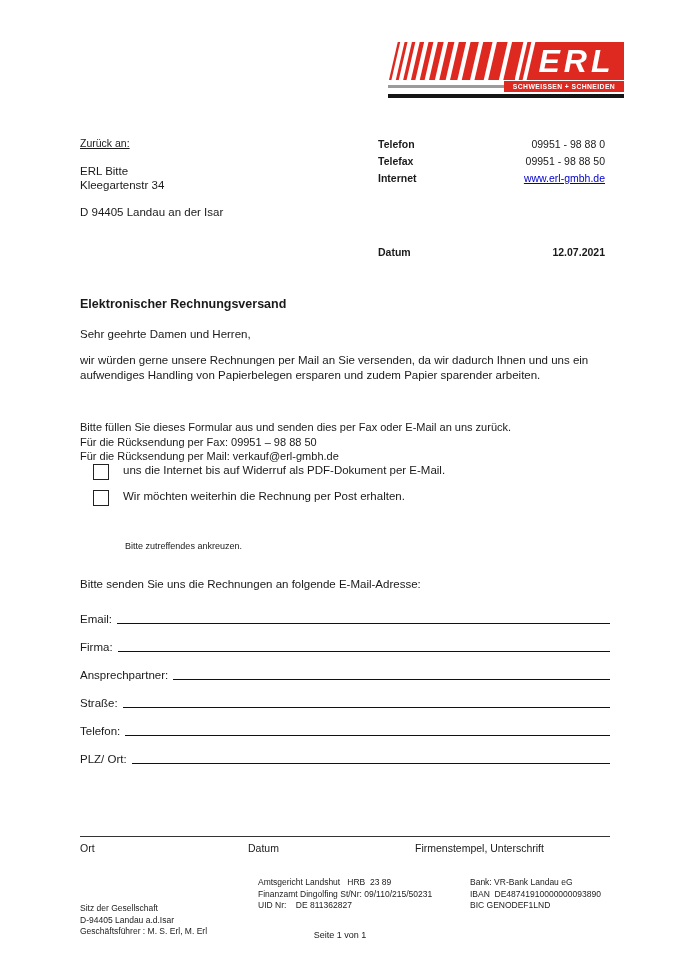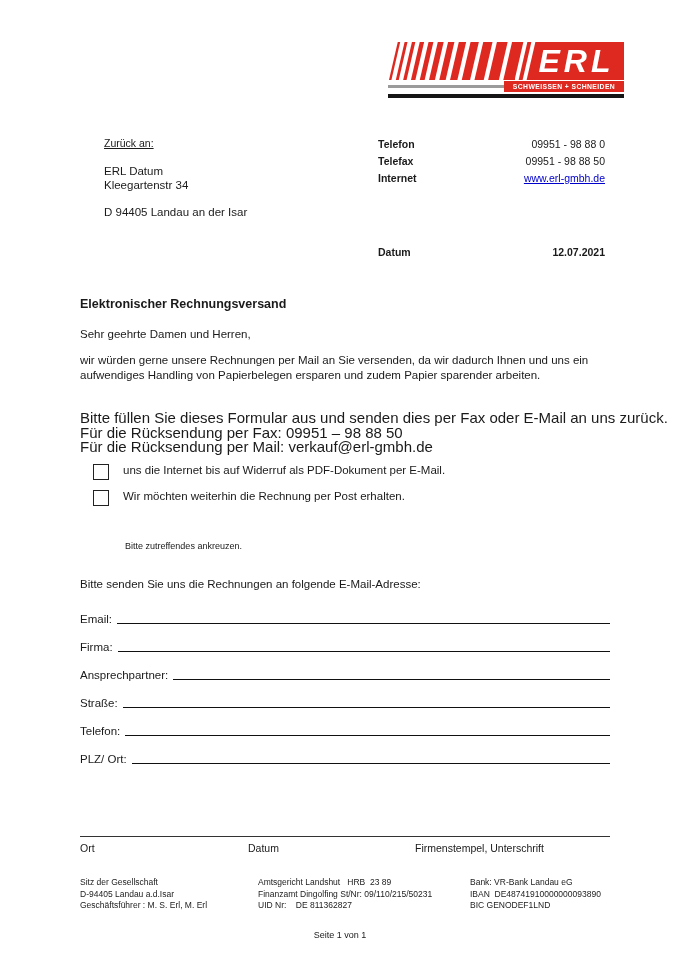--- a/index.html
+++ b/index.html
@@ -32,33 +32,33 @@
   }
   .logo-mid{display:flex;height:11px;margin-top:1px;}
   .gray-line{flex:1;height:3px;background:#9b9b9b;margin-top:4px;}
   .tagline-bar{
     width:120px;height:11px;background:var(--brand-red,#DE2920);
     color:#fff;font-size:6.8px;font-weight:bold;letter-spacing:0.4px;
     text-align:center;line-height:11px;white-space:nowrap;
   }
   .black-line{height:4px;background:#151515;margin-top:2px;}
   
-  .sender{position:absolute;left:80px;top:136px;font-size:11.5px;line-height:14px;margin-left:24px;}
+  .sender{position:absolute;left:80px;top:136px;font-size:11.5px;line-height:14px;}
   .return-label{font-size:10.5px;text-decoration:underline;margin-bottom:14px;}
   .sender-city{margin-top:13px;}
   .contact{position:absolute;left:378px;top:138px;width:227px;font-size:10.5px;}
   .contact-row{display:flex;justify-content:space-between;margin-bottom:5px;}
   .contact-label{font-weight:bold;}
   .contact-link{color:var(--link-blue,#0000CC);text-decoration:underline;cursor:pointer;}
   .date-row{position:absolute;left:378px;top:246px;width:227px;display:flex;justify-content:space-between;font-size:10.5px;font-weight:bold;}
   
   .heading{position:absolute;left:80px;top:297px;font-size:12.5px;font-weight:bold;}
   .salutation{position:absolute;left:80px;top:328px;font-size:11.5px;}
   .intro{position:absolute;left:80px;top:353px;font-size:11.5px;line-height:15px;}
-  .sendback{position:absolute;left:80px;top:411px;font-size:15px;line-height:14.5px;}
+  .sendback{position:absolute;left:80px;top:420px;font-size:11px;line-height:14.5px;}
   .nowrap{white-space:nowrap;}
   .check-group{position:absolute;left:93px;top:463px;width:540px;}
   .check-row{display:flex;align-items:flex-start;}
   .check-row + .check-row{margin-top:9px;}
   .checkbox{
     flex:0 0 auto;width:16px;height:16px;border:1.5px solid #222;background:#fff;
     margin-right:14px;margin-top:1px;cursor:pointer;
   }
   .check-label{font-size:11.5px;line-height:14.5px;}
   .note{position:absolute;left:80px;top:541px;font-size:9px;padding-left:45px;}
@@ -70,21 +70,21 @@
   .fill-line{flex:1;border-bottom:1.2px solid #111;height:2px;margin-bottom:1px;cursor:text;}
   
   .sig-line{position:absolute;left:80px;top:836px;width:530px;border-top:1.2px solid #333;}
   .sig-label{position:absolute;top:842px;font-size:10.5px;}
   .sig-ort{left:80px;}
   .sig-datum{left:248px;}
   .sig-stamp{left:415px;}
   
   .foot-col{position:absolute;top:877px;font-size:8.5px;line-height:11.5px;color:#222;}
   .foot-col div{white-space:pre;}
-  .fc1{left:80px;}
+  .fc1{left:80px;margin-top:26px;}
   .fc2{left:258px;}
   .fc3{left:470px;}
   .page-num{position:absolute;left:0;top:930px;width:100%;text-align:center;font-size:9px;}
 </style>
 </head>
 <body>
 
 <div class="page">
 
   <div class="logo">
@@ -111,21 +111,21 @@
     </div>
     <div class="logo-mid">
       <div class="gray-line"></div>
       <div class="tagline-bar">SCHWEISSEN + SCHNEIDEN</div>
     </div>
     <div class="black-line"></div>
   </div>
 
   <div class="sender">
     <div class="return-label">Zurück an:</div>
-    <div>ERL Datum</div>
+    <div>ERL Bitte</div>
     <div>Kleegartenstr 34</div>
     <div class="sender-city">D 94405 Landau an der Isar</div>
   </div>
 
   <div class="contact">
     <div class="contact-row">
       <span class="contact-label">Telefon</span>
       <span>09951 - 98 88 0</span>
     </div>
     <div class="contact-row">

